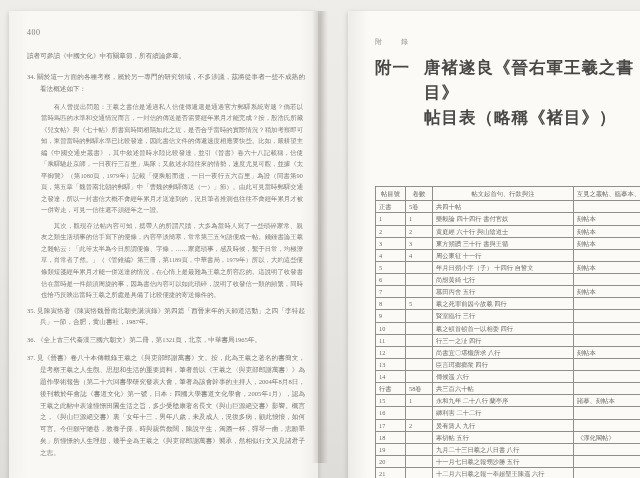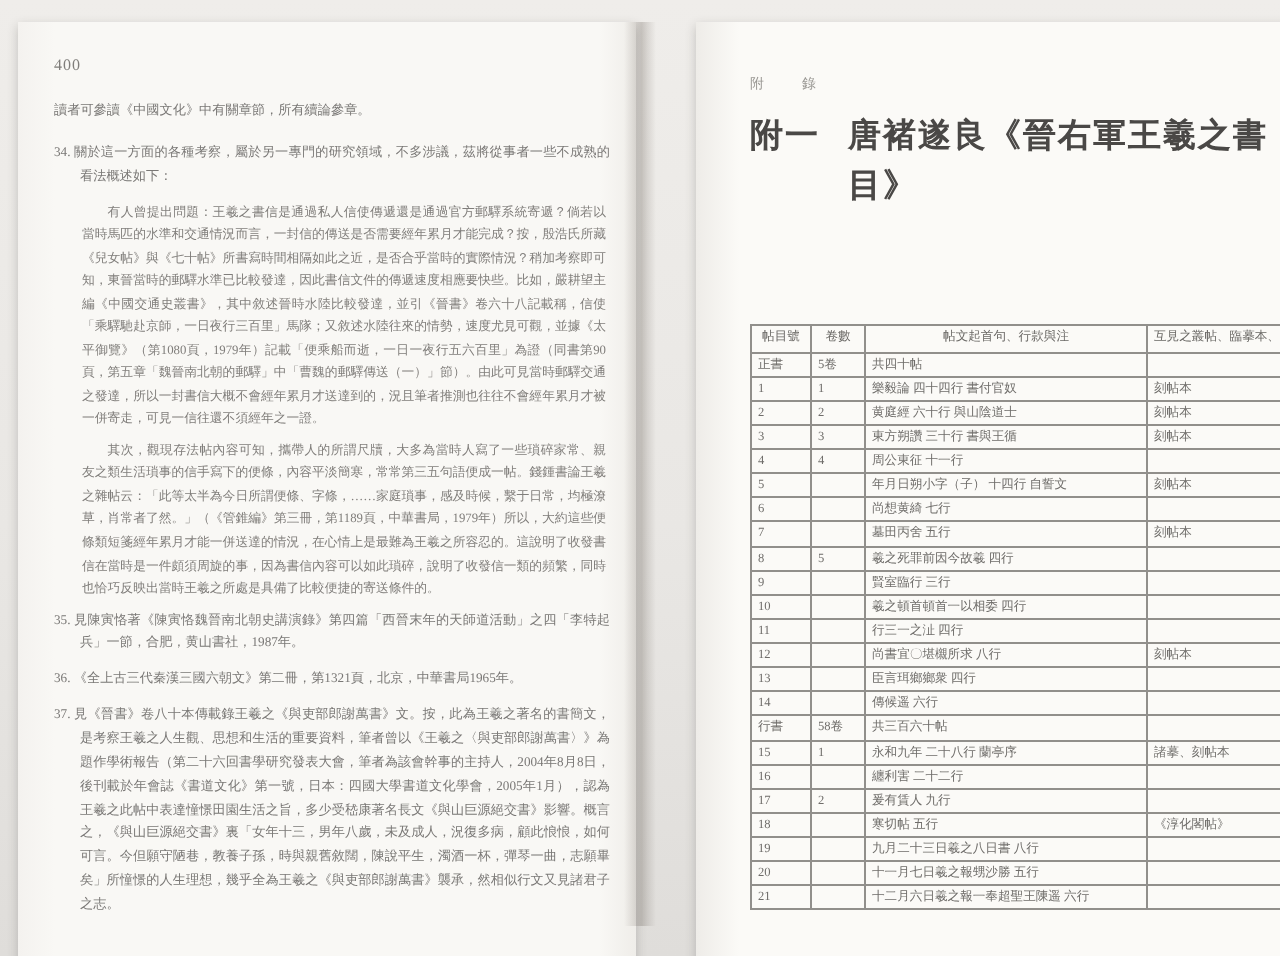--- a/index.html
+++ b/index.html
@@ -78,20 +78,21 @@
     </div>
   </div>
 
   <div class="page page-right">
     <div class="rp-inner">
       <div class="rp-corner">附　錄</div>
       <div class="rp-title">
         <span class="t-label">附一</span>
         <span class="t-lines">
           <span>唐褚遂良《晉右軍王羲之書目》</span>
+          <span>帖目表（略稱《褚目》）</span>
         </span>
       </div>
 
       <table class="tie-table">
         <colgroup>
             <col class="c1">
             <col class="c2">
             <col class="c3">
             <col class="c4">
           </colgroup>

